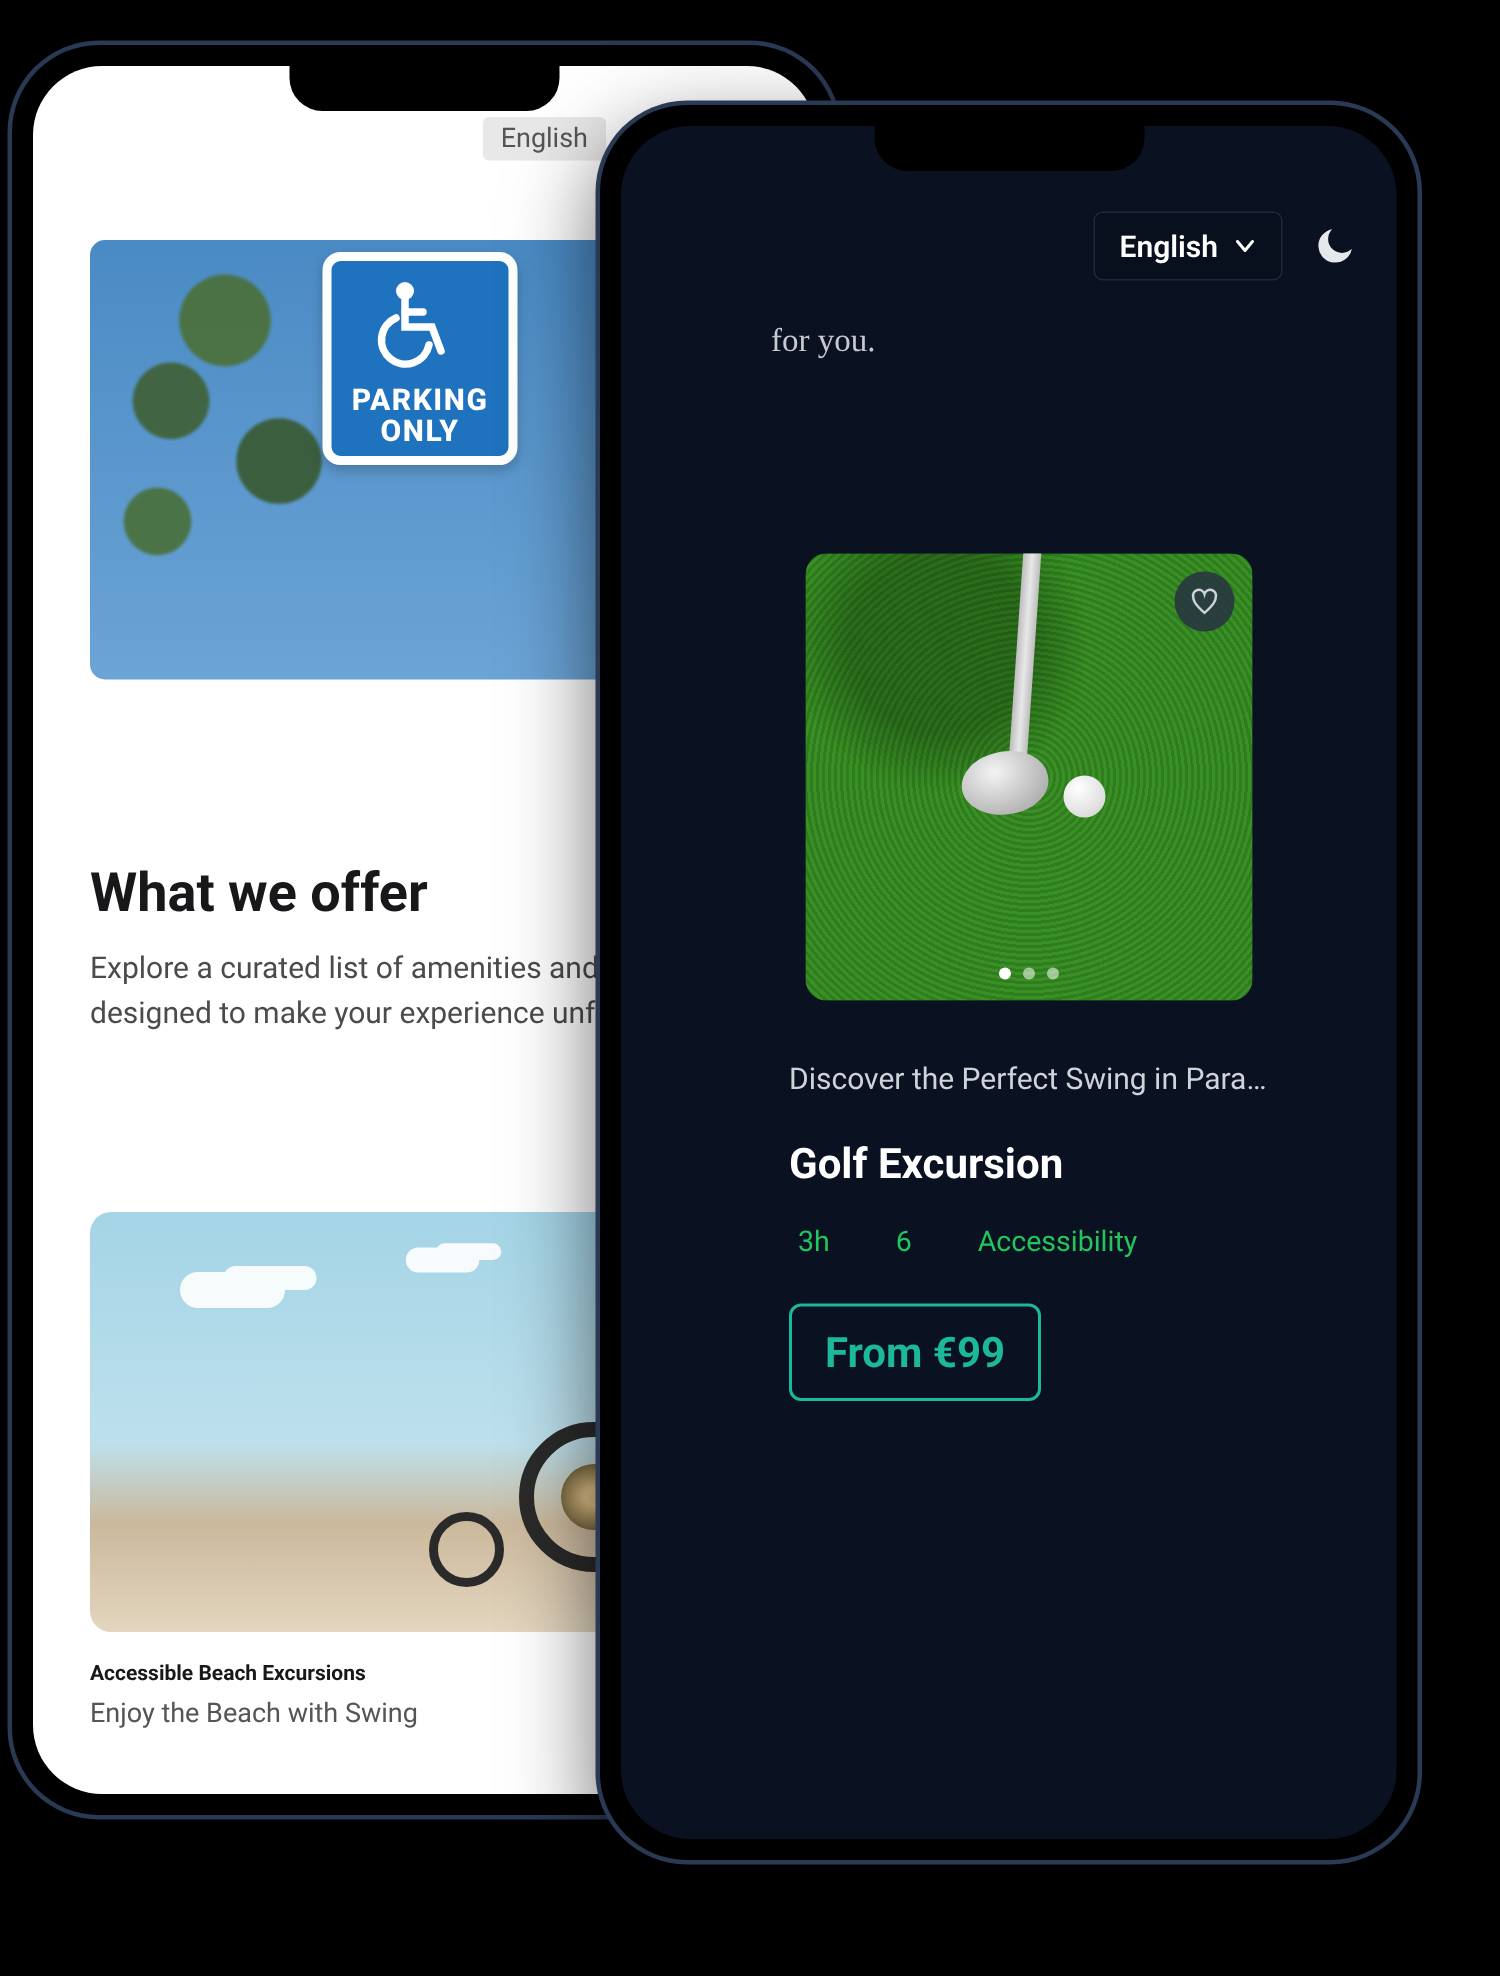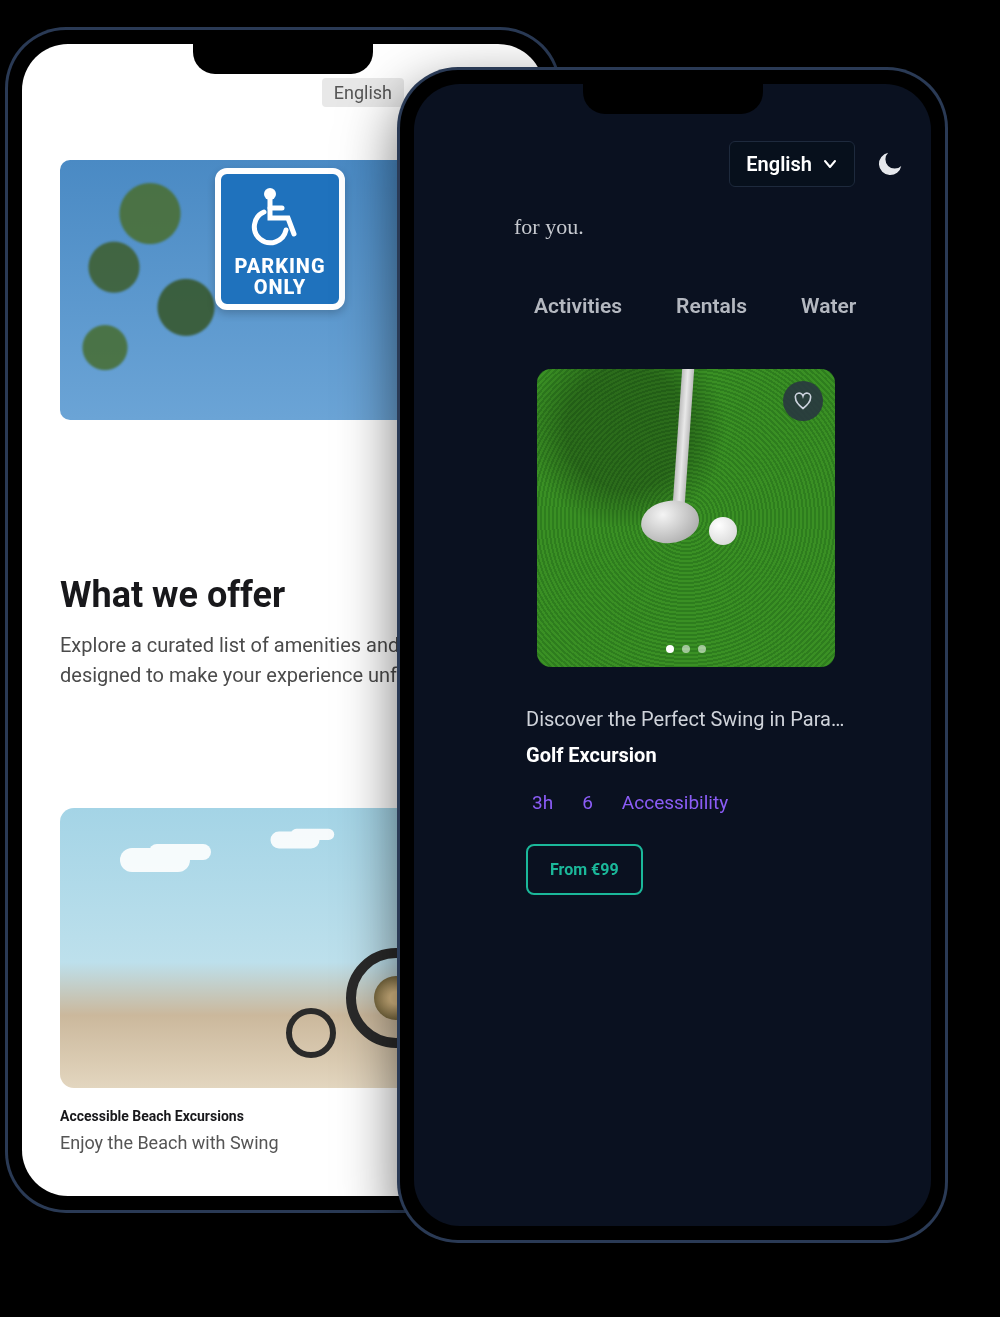--- a/index.html
+++ b/index.html
@@ -63,21 +63,21 @@
     color: #555;
     font-size: 18px;
     padding: 4px 12px;
     border-radius: 4px;
   }
   .a-hero {
     position: absolute;
     top: 116px;
     left: 38px;
     right: 23px;
-    height: 260px;
+    height: 293px;
     border-radius: 10px;
     background: linear-gradient(180deg, #4a8ac4 0%, #6ba4d6 100%);
     overflow: hidden;
   }
   .a-tree {
     position: absolute;
     left: 0;
     top: 0;
     width: 180px;
     height: 268px;
@@ -261,40 +261,40 @@
 
   .b-sub {
     margin-top: 40px;
     font-size: 20px;
     color: #cfd3da;
     white-space: nowrap;
     overflow: hidden;
     text-overflow: ellipsis;
   }
   .b-title {
-    margin-top: 12px;
-    font-size: 20px;
+    margin-top: 28px;
+    font-size: 28px;
     font-weight: 700;
     color: #fff;
   }
   .b-meta {
     margin-top: 24px;
     display: flex;
-    gap: 29px;
+    gap: 44px;
     font-size: 19px;
-    color: #8b5cf6;
+    color: #22c55e;
     padding-left: 6px;
   }
   .b-price {
     margin-top: 30px;
     display: inline-block;
     border: 2px solid #1bb89a;
     color: #1bb89a;
     font-weight: 700;
-    font-size: 16px;
+    font-size: 28px;
     padding: 14px 22px;
     border-radius: 8px;
   }
 </style>
 </head>
 <body>
 
 <div class="phone phone-a">
   <div class="screen screen-a">
     <div class="notch"></div>
@@ -350,25 +350,20 @@
           <path d="M3 5 L8 11 L13 5" stroke="#fff" stroke-width="2" fill="none" stroke-linecap="round" stroke-linejoin="round"></path>
         </svg>
       </div>
       <svg class="b-moon" viewBox="0 0 24 24">
         <path d="M21 13.5 A9 9 0 1 1 10.5 3 A7 7 0 0 0 21 13.5 Z" fill="currentColor"></path>
       </svg>
     </div>
 
     <div class="b-tagline">for you.</div>
 
-    <div class="b-tabs">
-      <span>Activities</span>
-      <span>Rentals</span>
-      <span>Water</span>
-    </div>
 
     <div class="b-card">
       <div class="b-card-img">
         <div class="b-club"></div>
         <div class="b-club-head"></div>
         <div class="b-ball"></div>
         <div class="b-fav">
           <svg width="20" height="20" viewBox="0 0 24 24">
             <path d="M12 21 C12 21 3 14 3 8.5 A4.5 4.5 0 0 1 12 6 A4.5 4.5 0 0 1 21 8.5 C21 14 12 21 12 21 Z" stroke="currentColor" stroke-width="2" fill="none"></path>
           </svg>

